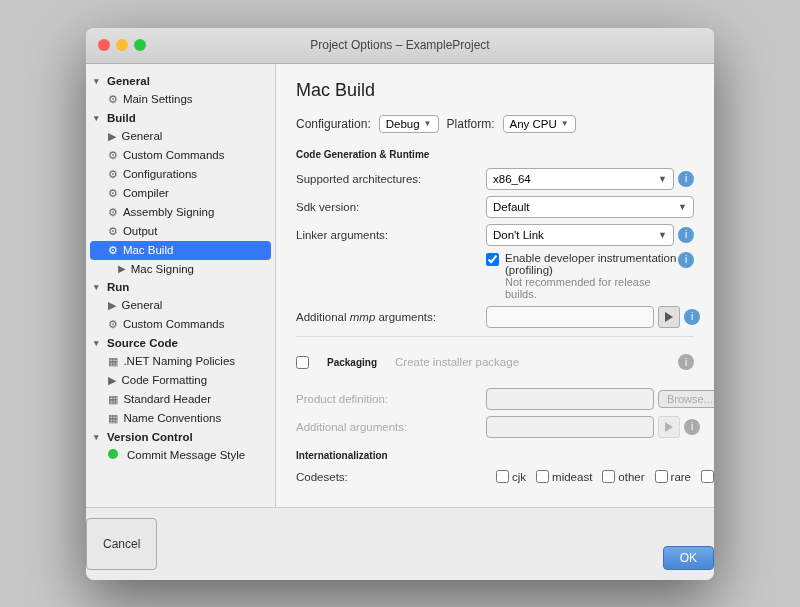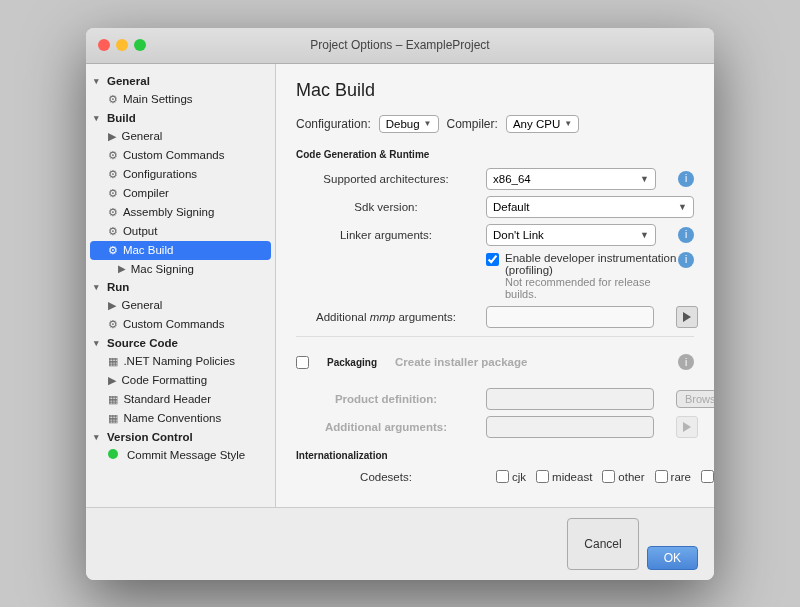--- a/index.html
+++ b/index.html
@@ -156,32 +156,32 @@
     }
     .form-row {
       display: flex;
       align-items: center;
       margin-bottom: 6px;
     }
     .form-label {
       width: 190px;
       font-size: 11.5px;
       color: #333;
-      text-align: center;
+      text-align: left;
       padding-right: 10px;
       flex-shrink: 0;
     }
     .form-label em {
       font-style: italic;
     }
     .form-control {
       flex: 1;
       display: flex;
       align-items: center;
-      gap: 22px;
+      gap: 4px;
     }
     .select-field {
       flex: 1;
       display: flex;
       align-items: center;
       background: white;
       border: 1px solid #aaa;
       border-radius: 4px;
       padding: 2px 6px;
       font-size: 11.5px;
@@ -242,21 +242,21 @@
       font-size: 10px;
     }
     .packaging-section { margin-top: 8px; }
     .packaging-header {
       display: flex;
       align-items: center;
       gap: 6px;
       margin-bottom: 8px;
     }
     .packaging-header input[type=checkbox] { margin: 0; }
-    .disabled-label { color: #aaa; font-size: 11.5px; font-weight: bold; }
+    .disabled-label { color: #aaa; font-size: 11.5px; }
     .disabled-input {
       background: #f0f0f0;
       color: #aaa;
     }
     .browse-btn {
       padding: 2px 8px;
       background: #e8e8e8;
       border: 1px solid #aaa;
       border-radius: 4px;
       font-size: 11px;
@@ -272,23 +272,23 @@
     }
     .codeset-row .form-label { width: 190px; }
     .codeset-item {
       display: flex; align-items: center; gap: 3px;
       font-size: 11.5px; color: #333;
     }
     .codeset-item input[type=checkbox] { margin: 0; }
     .divider { height: 1px; background: #ddd; margin: 8px 0; }
     
     .footer {
-      padding: 10px 16px;
-      display: flex;
-      justify-content: flex-end;
+      padding: 10px 0;
+      display: flex;
+      justify-content: space-between;
       gap: 8px;
       background: #ececec;
       border-top: 1px solid #ccc;
     }
     .footer-btn {
       padding: 4px 16px;
       font-size: 12px;
       border-radius: 4px;
       cursor: pointer;
       border: 1px solid #aaa;
@@ -426,21 +426,21 @@
 
     <div class="main-content">
       <div class="main-title">Mac Build</div>
 
       <div class="config-bar">
         <span class="config-label">Configuration:</span>
         <button class="dropdown-btn">
           <span>Debug</span>
           <span class="caret">▼</span>
         </button>
-        <span class="config-label">Compiler:</span>
+        <span class="config-label">Platform:</span>
         <button class="dropdown-btn">
           <span>Any CPU</span>
           <span class="caret">▼</span>
         </button>
       </div>
 
       <div class="section-header">Code Generation &amp; Runtime</div>
 
       <div class="form-row">
         <span class="form-label">Supported architectures:</span>

